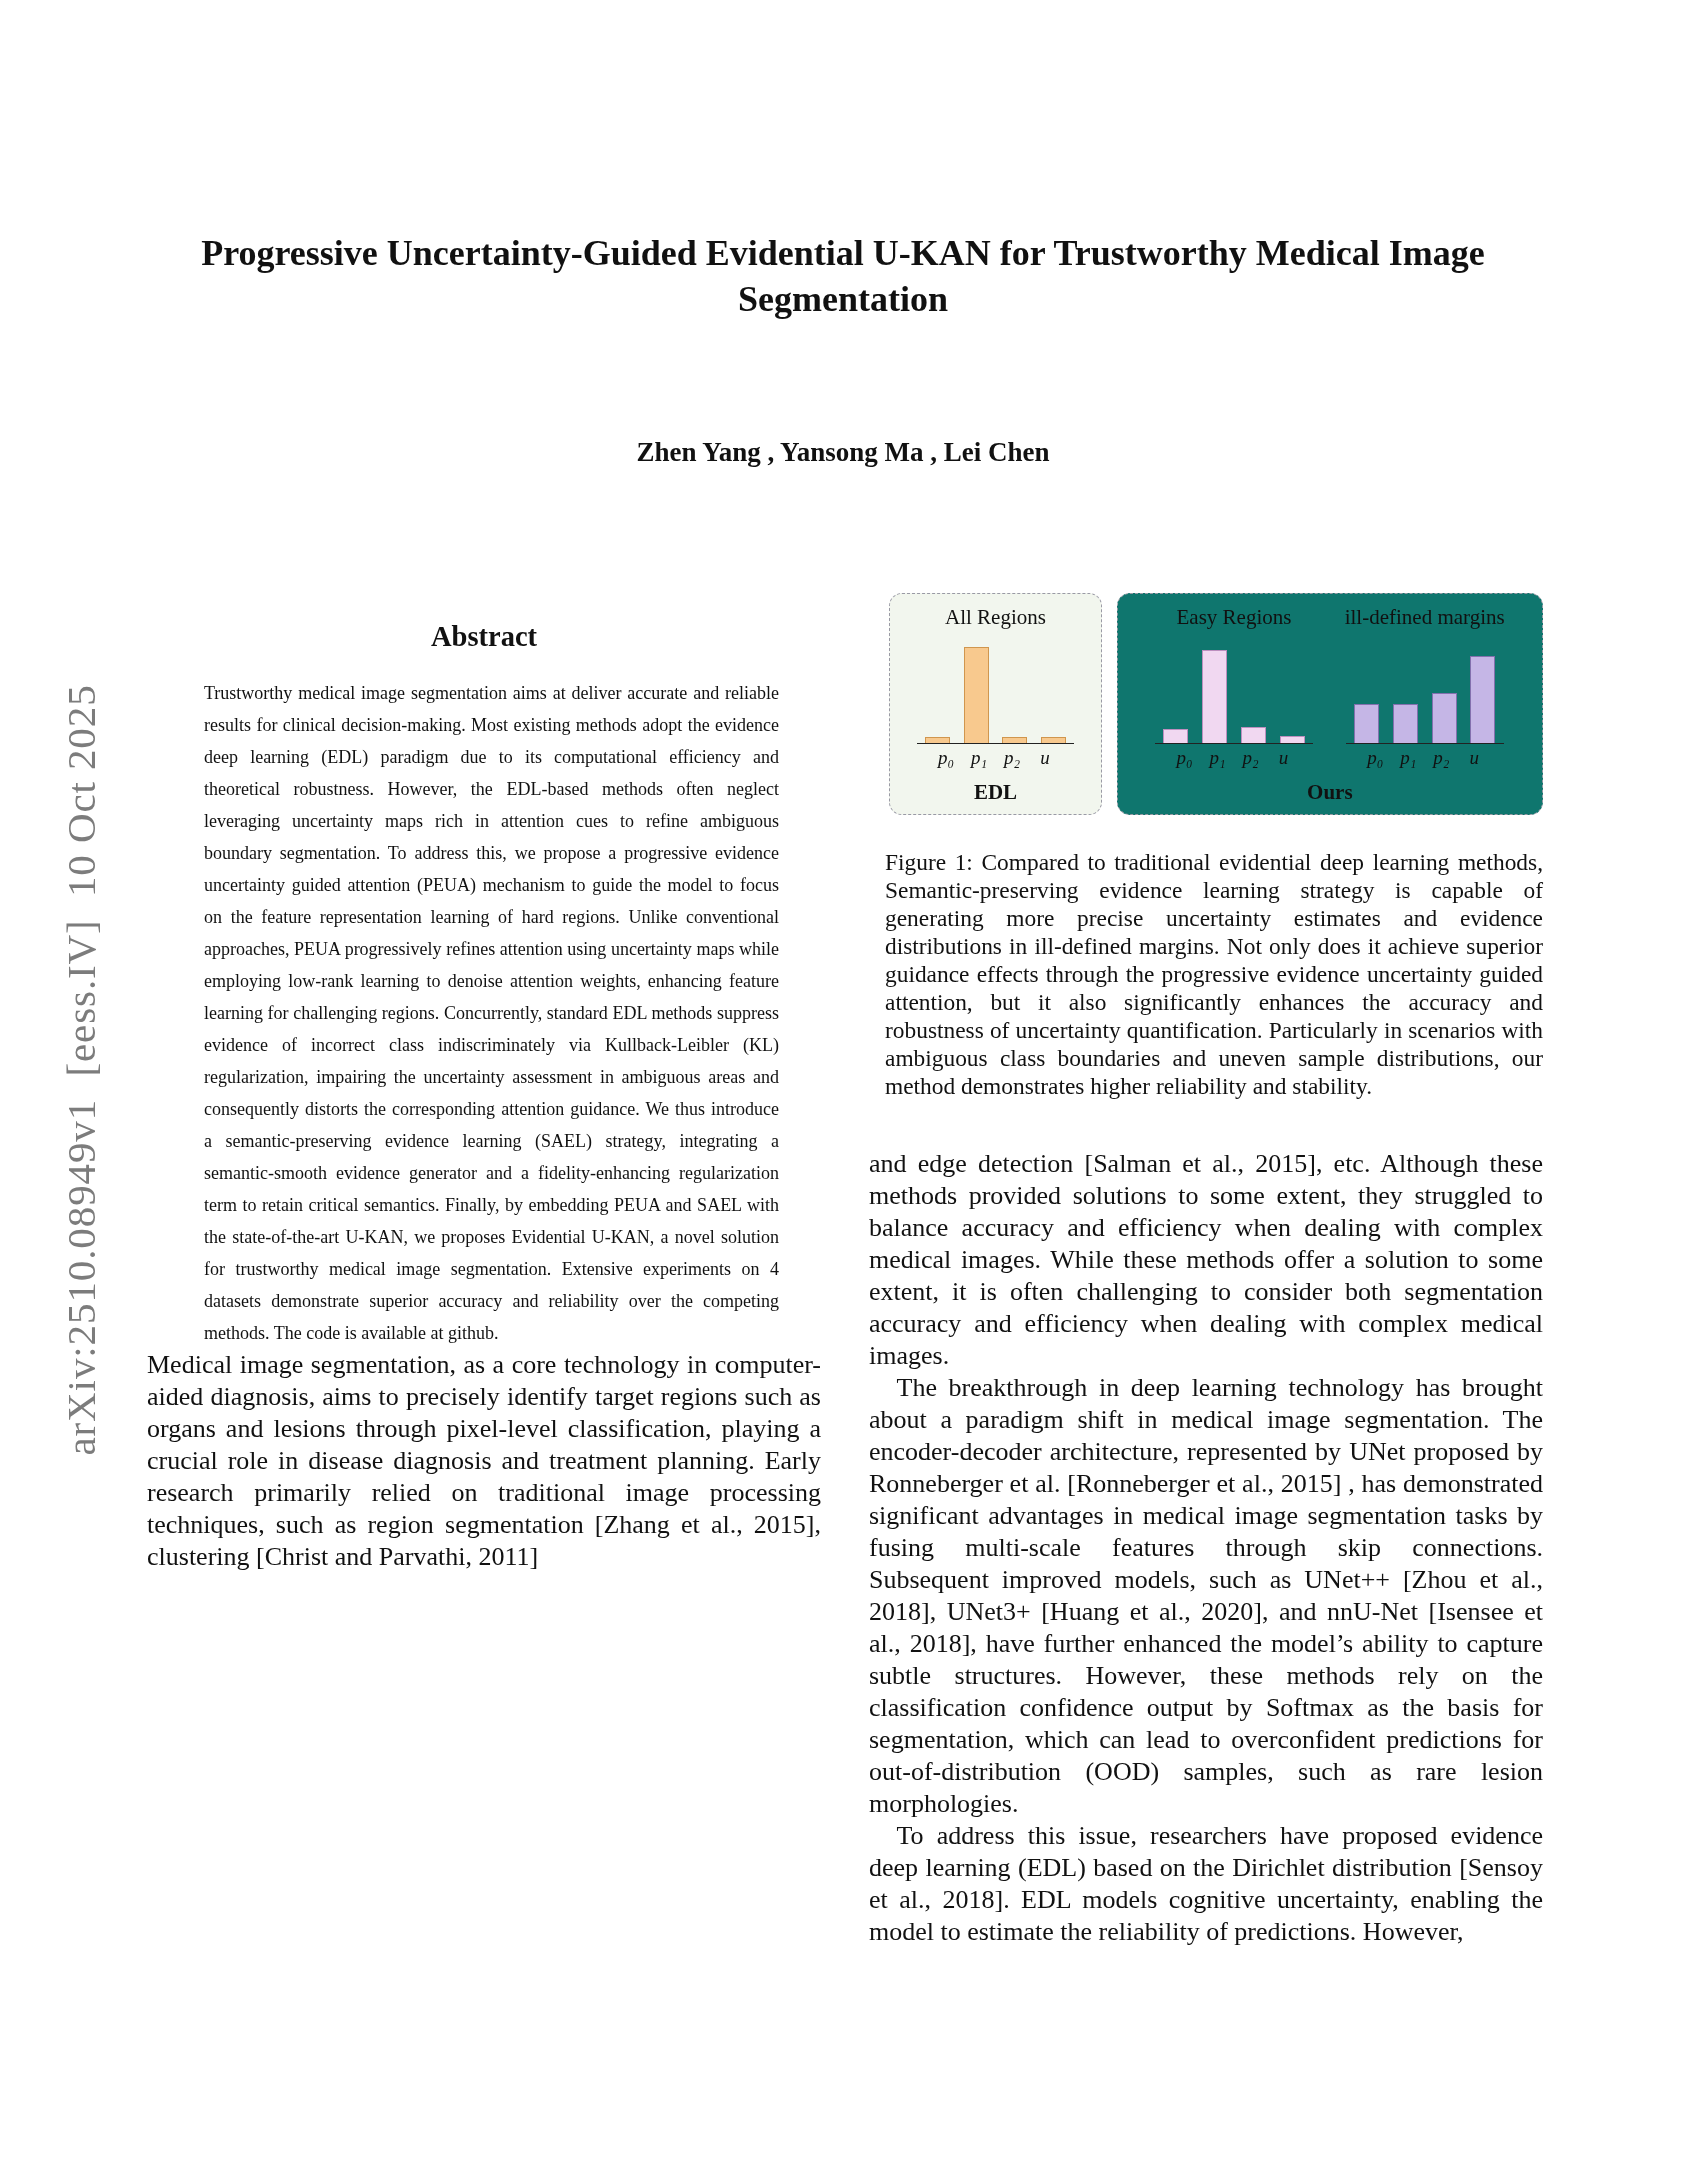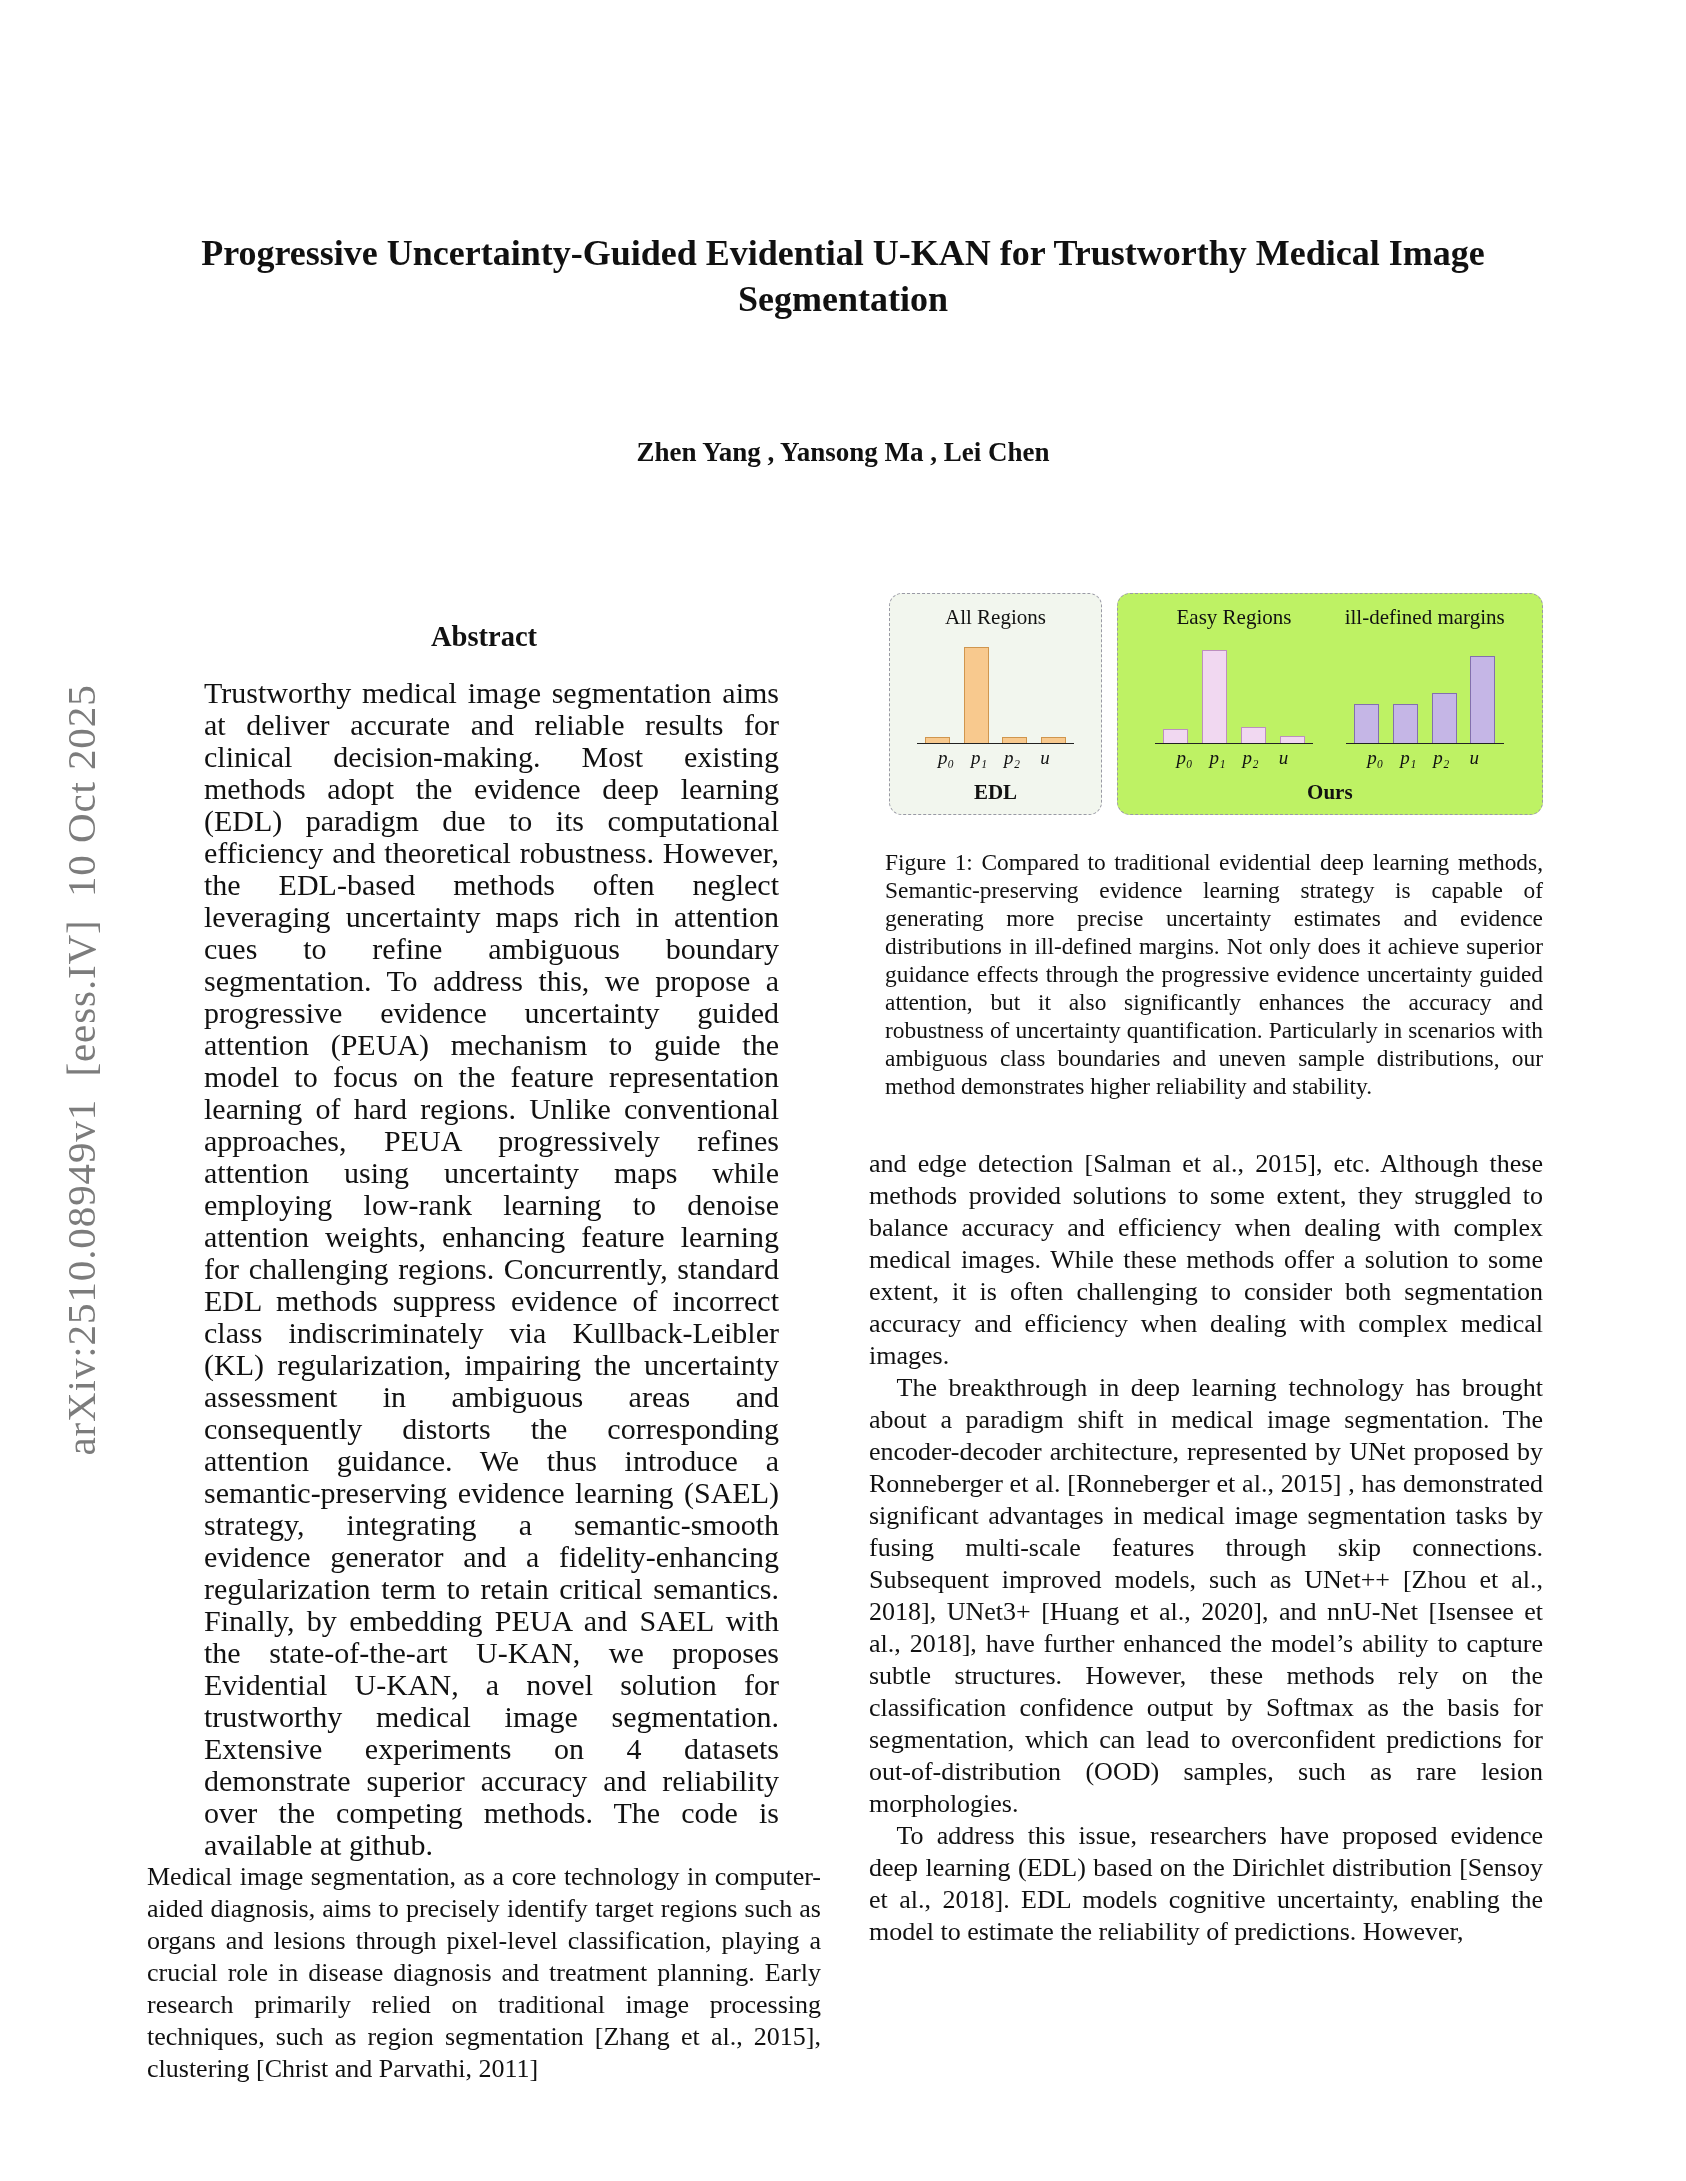--- a/index.html
+++ b/index.html
@@ -57,21 +57,21 @@
   .col-right { left: 869px; top: 593px; width: 674px; }
 
   .abstract-heading {
     text-align: center;
     font-weight: bold;
     font-size: 28.5px;
     margin: 0 0 24px 0;
   }
   .abstract-text {
     margin: 0 42px 0 57px;
-    font-size: 30px;
+    font-size: 18px;
     line-height: 32px;
     text-align: justify;
   }
   .section-heading {
     font-size: 29px;
     font-weight: bold;
     margin: 53px 0 24px 0;
   }
   .section-heading .sec-label { margin-left: 33px; }
 
@@ -194,21 +194,21 @@
           <div class="xlabels">
             <div class="xlabel">p₀</div>
             <div class="xlabel">p₁</div>
             <div class="xlabel">p₂</div>
             <div class="xlabel">u</div>
           </div>
         </div>
       <div class="panel-label">EDL</div>
     </div>
 
-    <div class="panel panel-ours" style="background: #bef264;">
+    <div class="panel panel-ours" style="background: #0f766e;">
       <div class="ours-charts">
         <div class="subchart">
           <div class="panel-title">Easy Regions</div>
           <div class="chart">
               <div class="bars">
                 <div class="bar" style="height: 13.8px; background: rgb(241, 216, 241); border-color: rgb(189, 143, 191);"></div>
                 <div class="bar" style="height: 93px; background: rgb(241, 216, 241); border-color: rgb(189, 143, 191);"></div>
                 <div class="bar" style="height: 15.6px; background: rgb(241, 216, 241); border-color: rgb(189, 143, 191);"></div>
                 <div class="bar" style="height: 7.3px; background: rgb(241, 216, 241); border-color: rgb(189, 143, 191);"></div>
               </div>

